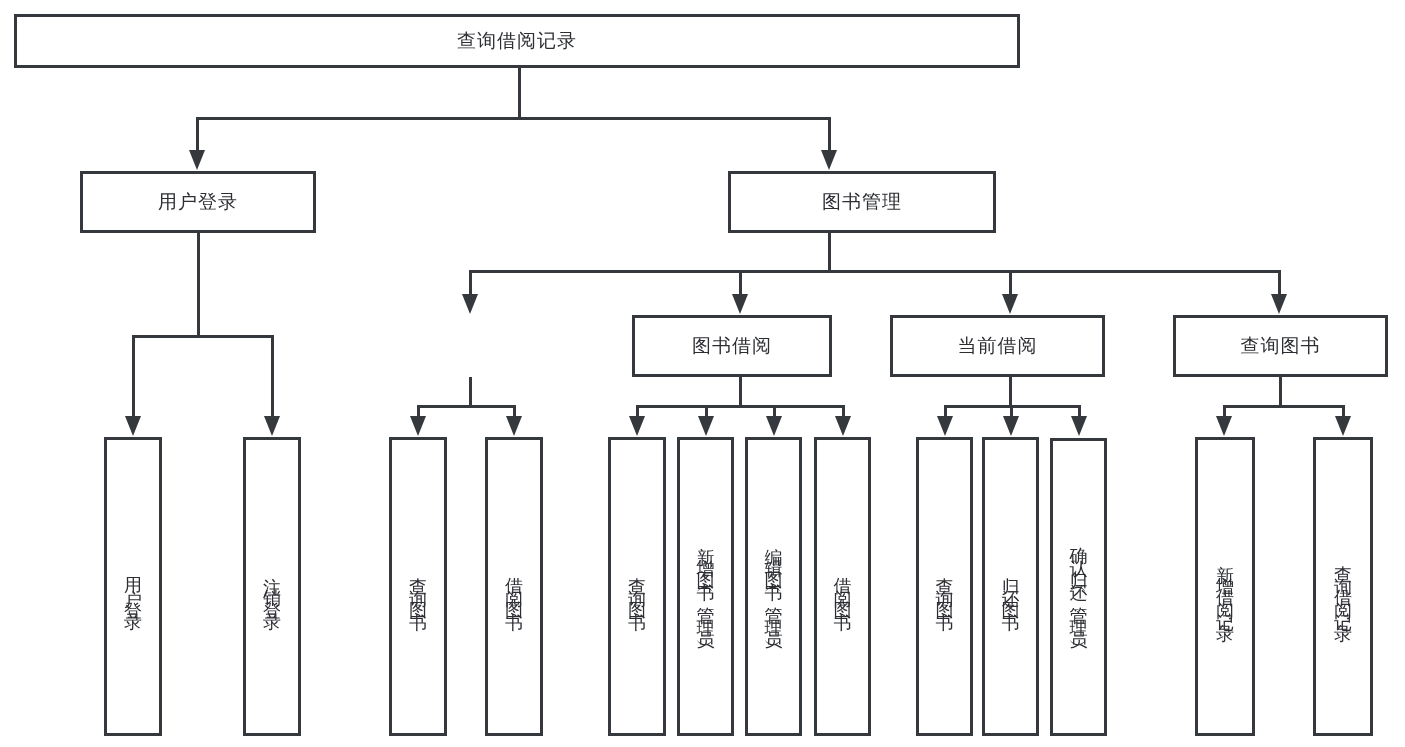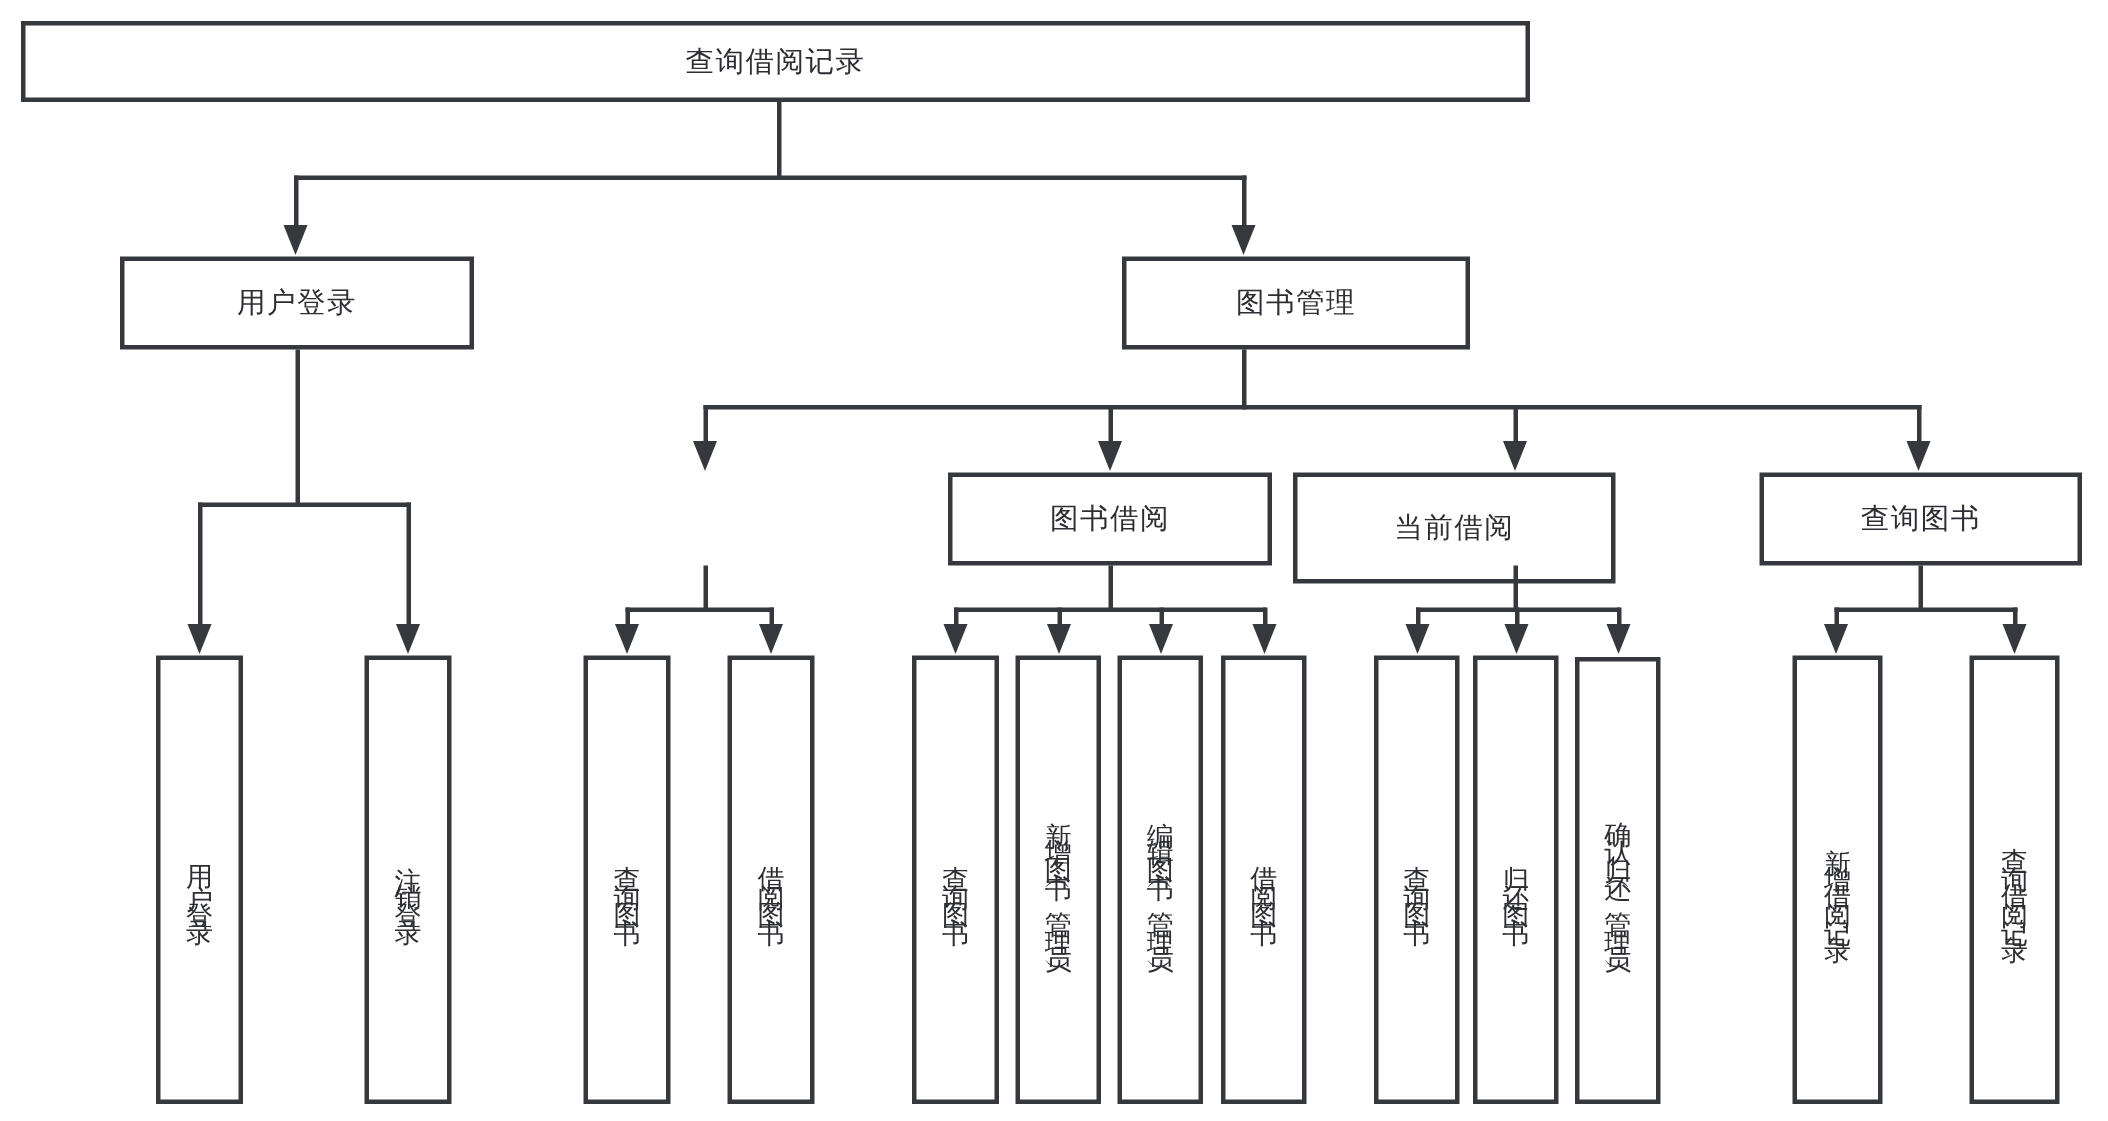--- a/index.html
+++ b/index.html
@@ -42,21 +42,21 @@
   <div class="vl" style="left:518px;top:68px;height:52px"></div>
   <div class="hl" style="left:196px;top:117px;width:635px"></div>
   <div class="vl" style="left:196px;top:117px;height:36px"></div>
   <div class="ah" style="left:189px;top:150px"></div>
   <div class="vl" style="left:828px;top:117px;height:36px"></div>
   <div class="ah" style="left:821px;top:150px"></div>
 
   <div class="box h" style="left:80px;top:171px;width:236px;height:62px">
     <span>用户登录</span>
   </div>
-  <div class="box h" style="left:748px;top:171px;width:232px;height:62px">
+  <div class="box h" style="left:728px;top:171px;width:268px;height:62px">
     <span>图书管理</span>
   </div>
 
   <div class="vl" style="left:197px;top:233px;height:105px"></div>
   <div class="hl" style="left:132px;top:335px;width:142px"></div>
   <div class="vl" style="left:132px;top:335px;height:85px"></div>
   <div class="ah" style="left:125px;top:416px"></div>
   <div class="vl" style="left:271px;top:335px;height:85px"></div>
   <div class="ah" style="left:264px;top:416px"></div>
 
@@ -64,24 +64,24 @@
   <div class="hl" style="left:469px;top:270px;width:812px"></div>
   <div class="vl" style="left:469px;top:270px;height:28px"></div>
   <div class="ah" style="left:462px;top:294px"></div>
   <div class="vl" style="left:739px;top:270px;height:28px"></div>
   <div class="ah" style="left:732px;top:294px"></div>
   <div class="vl" style="left:1009px;top:270px;height:28px"></div>
   <div class="ah" style="left:1002px;top:294px"></div>
   <div class="vl" style="left:1278px;top:270px;height:28px"></div>
   <div class="ah" style="left:1271px;top:294px"></div>
 
-  <div class="box h" style="left:632px;top:315px;width:216px;height:62px">
+  <div class="box h" style="left:632px;top:315px;width:200px;height:62px">
     <span>图书借阅</span>
   </div>
-  <div class="box h" style="left:862px;top:315px;width:215px;height:74px">
+  <div class="box h" style="left:890px;top:315px;width:215px;height:62px">
     <span>当前借阅</span>
   </div>
   <div class="box h" style="left:1173px;top:315px;width:215px;height:62px">
     <span>查询图书</span>
   </div>
 
   <div class="vl" style="left:469px;top:377px;height:31px"></div>
   <div class="hl" style="left:417px;top:405px;width:99px"></div>
   <div class="vl" style="left:417px;top:405px;height:16px"></div>
   <div class="ah" style="left:410px;top:416px"></div>

